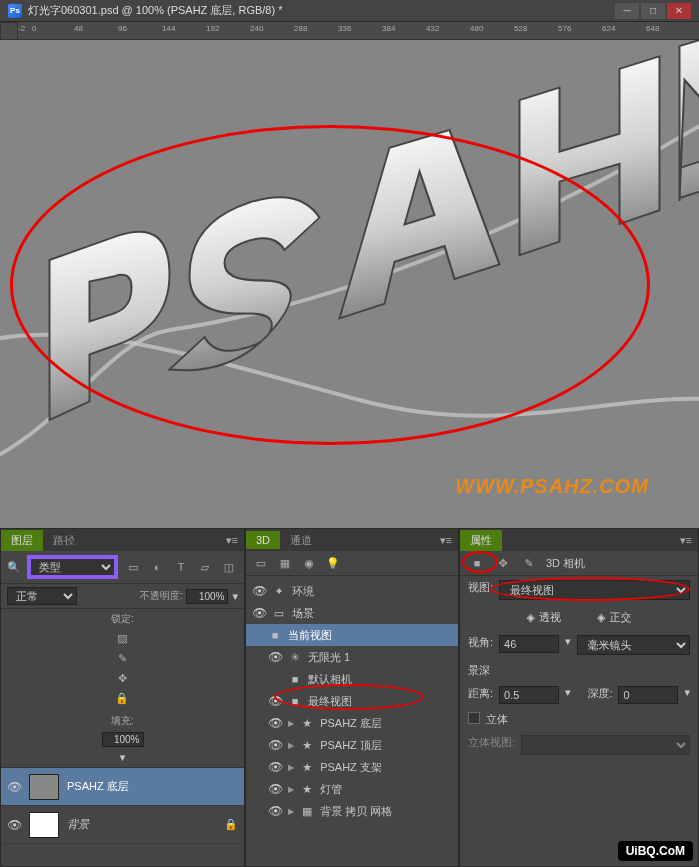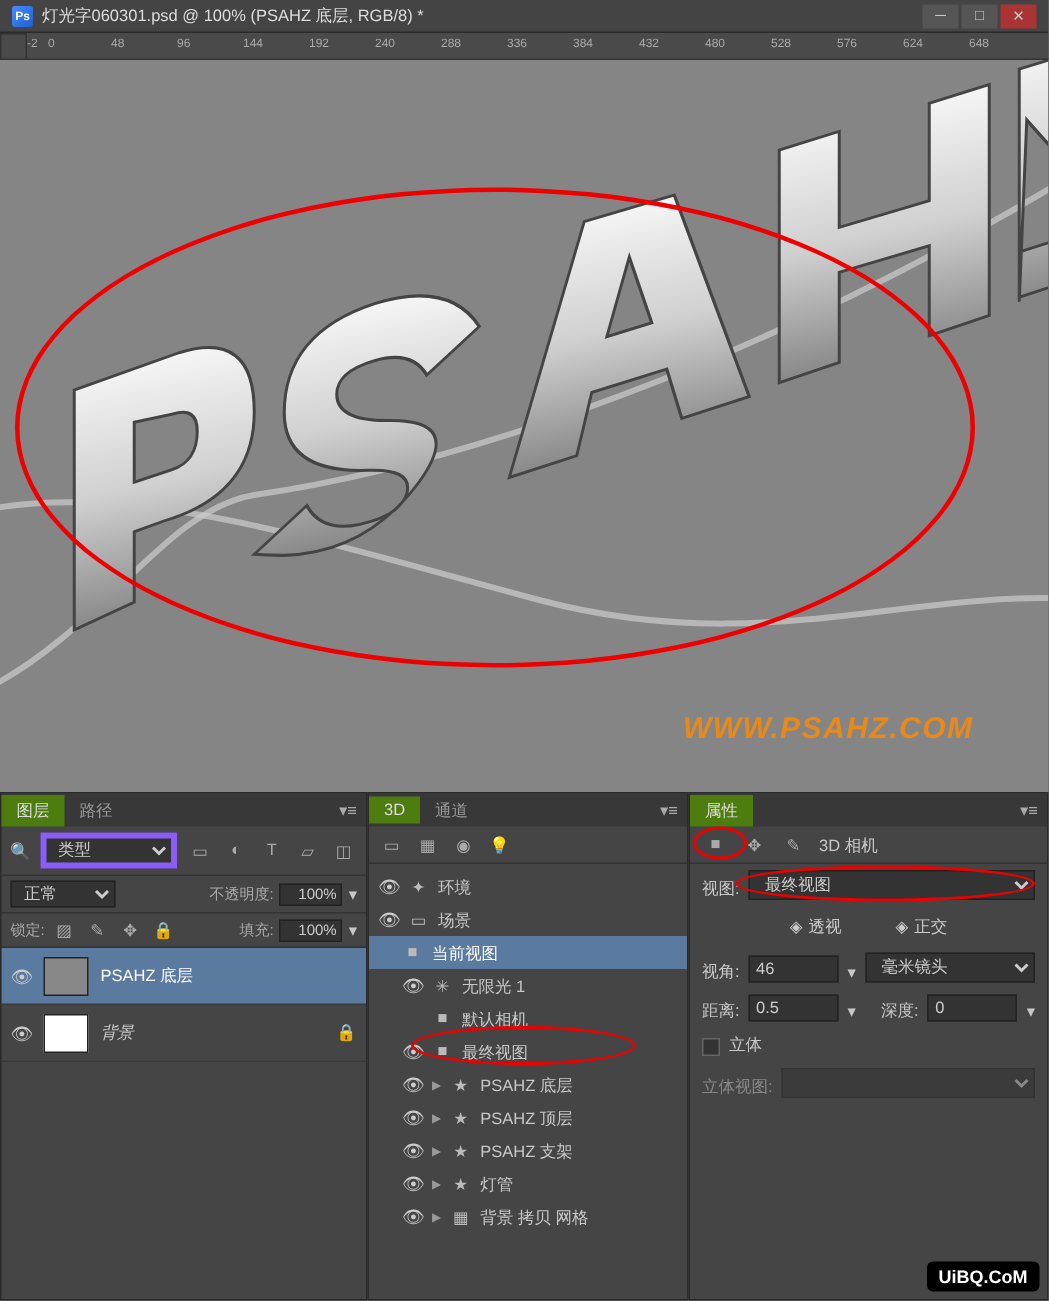--- a/index.html
+++ b/index.html
@@ -38,40 +38,40 @@
 
 .layers-toolbar { display: flex; align-items: center; gap: 6px; padding: 4px 6px; border-bottom: 1px solid #333; }
 .filter-select { background: #333; border: 4px solid #8b5cf6; color: #ccc; padding: 1px 4px; font-size: 11px; width: 92px; }
 .icon-btn { width: 18px; height: 16px; display: flex; align-items: center; justify-content: center; color: #aaa; cursor: pointer; font-size: 11px; }
 
 .opacity-row { display: flex; align-items: center; padding: 3px 6px; gap: 4px; border-bottom: 1px solid #333; }
 .blend-select { background: #333; border: 1px solid #222; color: #ccc; padding: 1px 4px; font-size: 11px; width: 70px; }
 .small-label { font-size: 10px; color: #aaa; }
 .pct-input { background: #333; border: 1px solid #222; color: #ccc; width: 42px; padding: 1px 3px; font-size: 10px; text-align: right; }
 
-.lock-row { display: flex; align-items: center; padding: 3px 6px; gap: 4px; border-bottom: 1px solid #333; }
+.lock-row { display: flex; align-items: center; padding: 3px 6px; gap: 4px; border-bottom: 1px solid #333; flex-direction: column; }
 
 .layer-list { flex: 1; overflow: auto; }
 .layer-item { display: flex; align-items: center; padding: 4px 6px; gap: 8px; height: 38px; border-bottom: 1px solid #3a3a3a; }
 .layer-item.selected { background: #5a7aa0; color: #fff; }
 .eye { width: 14px; font-size: 12px; color: #ccc; cursor: pointer; }
 .thumb { width: 30px; height: 26px; background: #888; border: 1px solid #222; }
 .thumb.bg { background: #fff; }
 .layer-name { font-size: 11px; }
 
 .list3d { flex: 1; padding-top: 4px; }
 .item3d { display: flex; align-items: center; padding: 3px 6px; gap: 6px; height: 22px; }
 .item3d.selected { background: #5a7aa0; color: #fff; }
 .indent1 { padding-left: 22px; }
 .item-icon { width: 14px; font-size: 11px; text-align: center; color: #bbb; }
 .tri { font-size: 8px; color: #999; }
 .red-ellipse-small { position: absolute; border: 2px solid #e00; border-radius: 50%; pointer-events: none; }
 
 .props-toolbar { display: flex; align-items: center; gap: 8px; padding: 4px 8px; border-bottom: 1px solid #333; }
-.prop-row { display: flex; align-items: flex-end; gap: 6px; padding: 4px 8px; }
+.prop-row { display: flex; align-items: flex-start; gap: 6px; padding: 4px 8px; }
 .prop-select { background: #333; border: 1px solid #222; color: #ccc; padding: 2px 6px; font-size: 11px; flex: 1; }
 .mode-btn { display: flex; align-items: center; gap: 4px; padding: 2px 8px; color: #ccc; cursor: pointer; font-size: 11px; }
 .num-input { background: #333; border: 1px solid #222; color: #ccc; width: 60px; padding: 2px 4px; font-size: 11px; }
 .checkbox { width: 12px; height: 12px; background: #333; border: 1px solid #666; }
 .section-label { padding: 4px 8px; font-size: 11px; color: #ccc; }
 
 .footer-wm { position: absolute; bottom: 6px; right: 6px; background: #000; color: #fff; padding: 3px 8px; font-size: 12px; border-radius: 4px; font-weight: bold; }
 </style>
 </head>
 <body>
@@ -287,20 +287,21 @@
           <span>◈</span>
           <span>正交</span>
         </div>
     </div>
     <div class="prop-row">
       <span>视角:</span>
       <input class="num-input" value="46" style="">
       <span>▾</span>
       <select class="prop-select"><option>毫米镜头</option></select>
     </div>
+    <div class="section-label">景深</div>
     <div class="prop-row">
       <span>距离:</span>
       <input class="num-input" value="0.5" style="">
       <span>▾</span>
       <span style="flex:1"></span>
       <span>深度:</span>
       <input class="num-input" value="0" style="">
       <span>▾</span>
     </div>
     <div class="prop-row">

